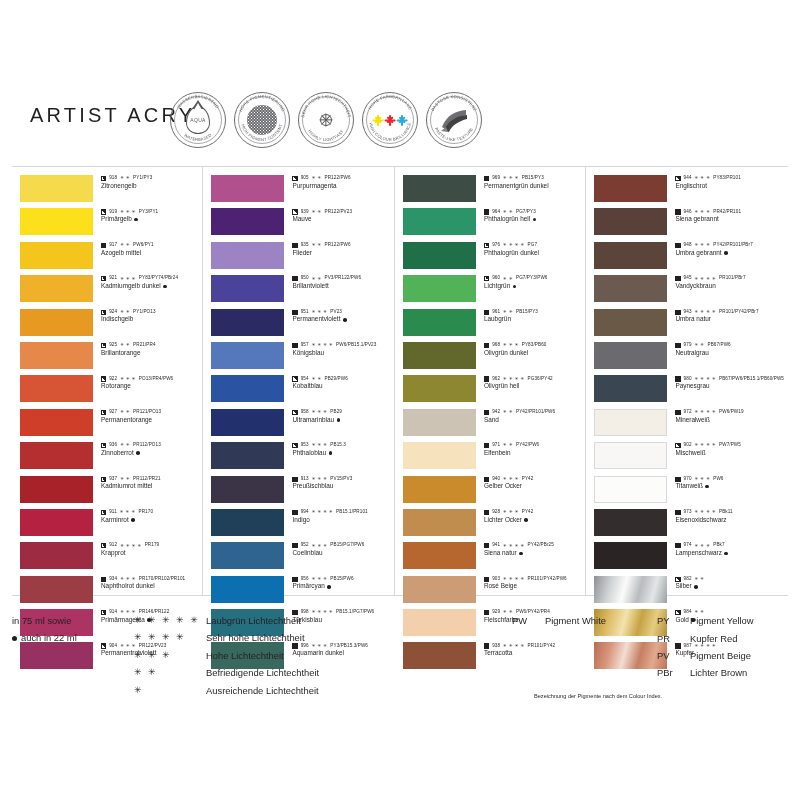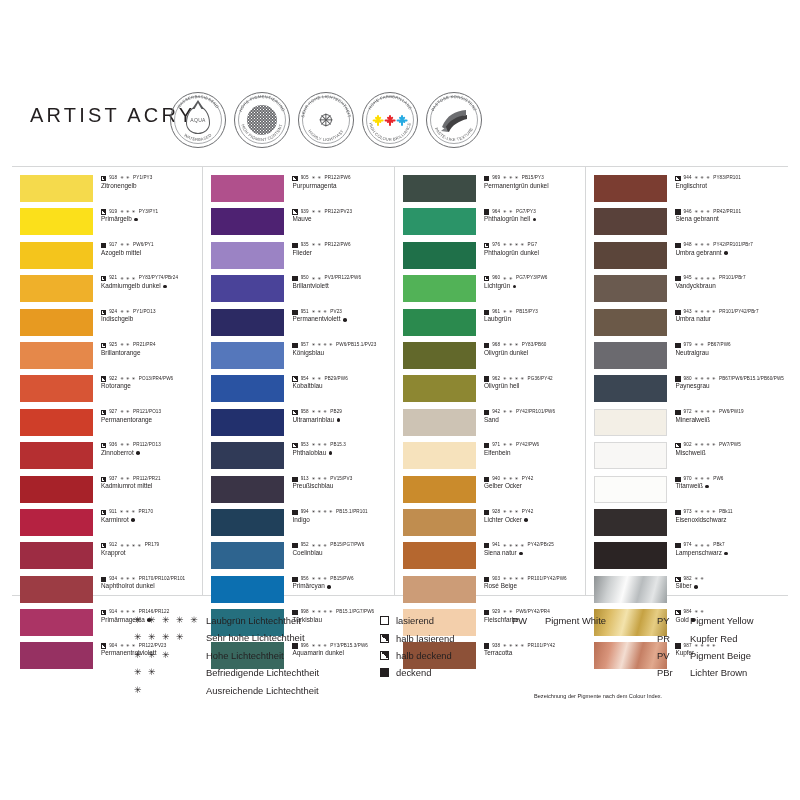--- a/index.html
+++ b/index.html
@@ -1143,20 +1143,26 @@
                   <span>Kupfer</span>
                 </div>
               </div>
             </div>
           </div>
         </div>
       </div>
   </div>
 
   <div class="legend">
+    <div class="legend-col" style="left:0px;width:120px;">
+      <div id="legend-sizes">
+          <div class="lg-line"><span>in 75 ml sowie</span></div>
+          <div class="lg-line"><span class="bullet"></span><span>auch in 22 ml</span></div>
+        </div>
+    </div>
     <div class="legend-col" style="left:122px;width:250px;">
       <div id="legend-lightfastness">
           <div class="lx-row">
             <span class="lx-stars">✳ ✳ ✳ ✳ ✳</span>
             <span class="lx-text">Laubgrün Lichtechtheit</span>
           </div>
           <div class="lx-row">
             <span class="lx-stars">✳ ✳ ✳ ✳</span>
             <span class="lx-text">Sehr hohe Lichtechtheit</span>
           </div>
@@ -1164,40 +1170,20 @@
             <span class="lx-stars">✳ ✳ ✳</span>
             <span class="lx-text">Hohe Lichtechtheit</span>
           </div>
           <div class="lx-row">
             <span class="lx-stars">✳ ✳</span>
             <span class="lx-text">Befriedigende Lichtechtheit</span>
           </div>
           <div class="lx-row">
             <span class="lx-stars">✳</span>
             <span class="lx-text">Ausreichende Lichtechtheit</span>
-          </div>
-        </div>
-    </div>
-    <div class="legend-col" style="left:368px;width:120px;">
-      <div id="legend-opacity">
-          <div class="op-row">
-            <span class="op-box empty"></span>
-            <span class="op-label">lasierend</span>
-          </div>
-          <div class="op-row">
-            <span class="op-box halfA"></span>
-            <span class="op-label">halb lasierend</span>
-          </div>
-          <div class="op-row">
-            <span class="op-box halfB"></span>
-            <span class="op-label">halb deckend</span>
-          </div>
-          <div class="op-row">
-            <span class="op-box full"></span>
-            <span class="op-label">deckend</span>
           </div>
         </div>
     </div>
     <div class="legend-col" style="left:500px;width:150px;">
       <div id="legend-pigments-left">
           <div class="pg-row">
             <span class="pg-abbr">PW</span>
             <span class="pg-name">Pigment White</span>
           </div>
         </div>

